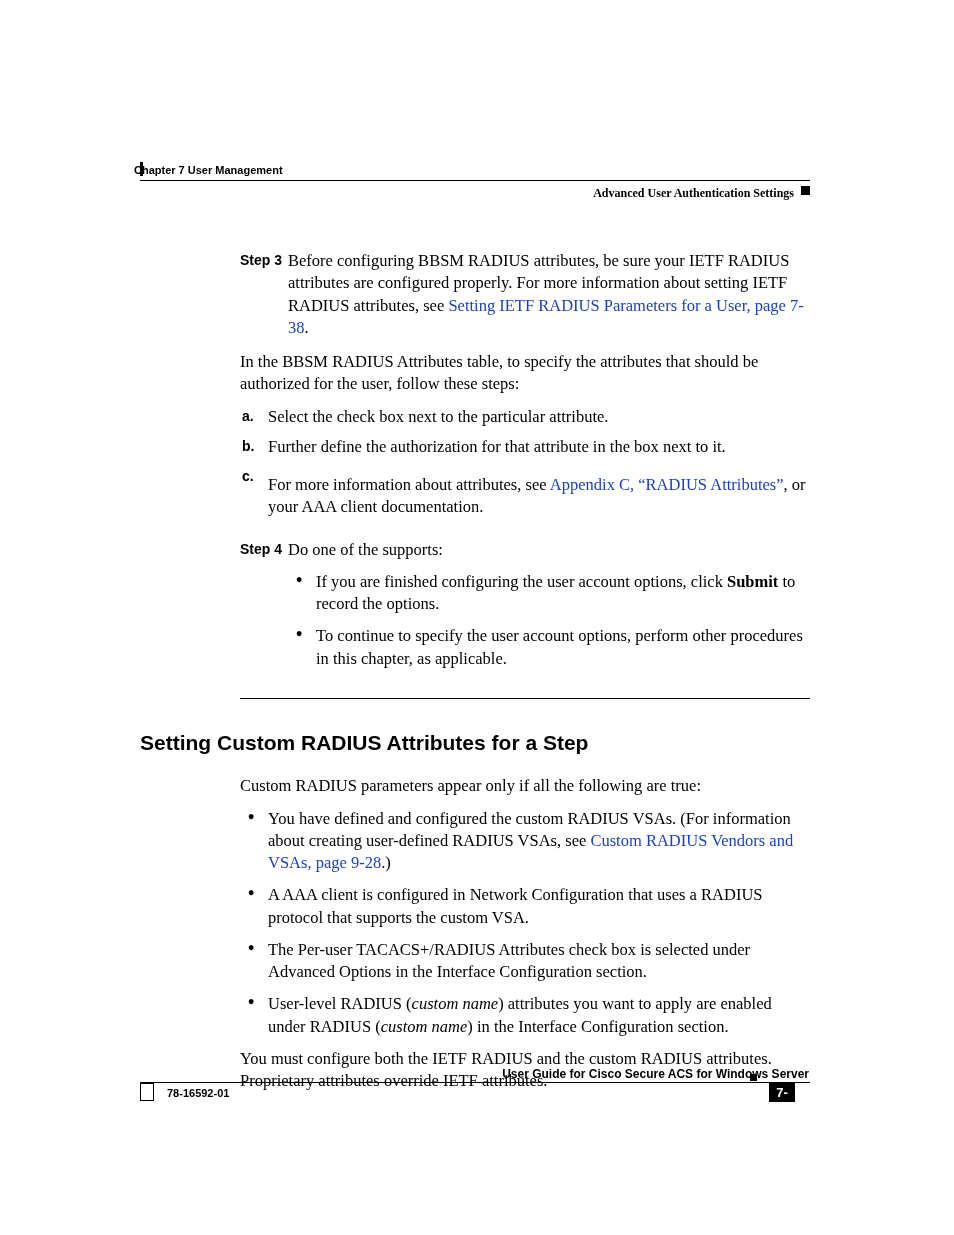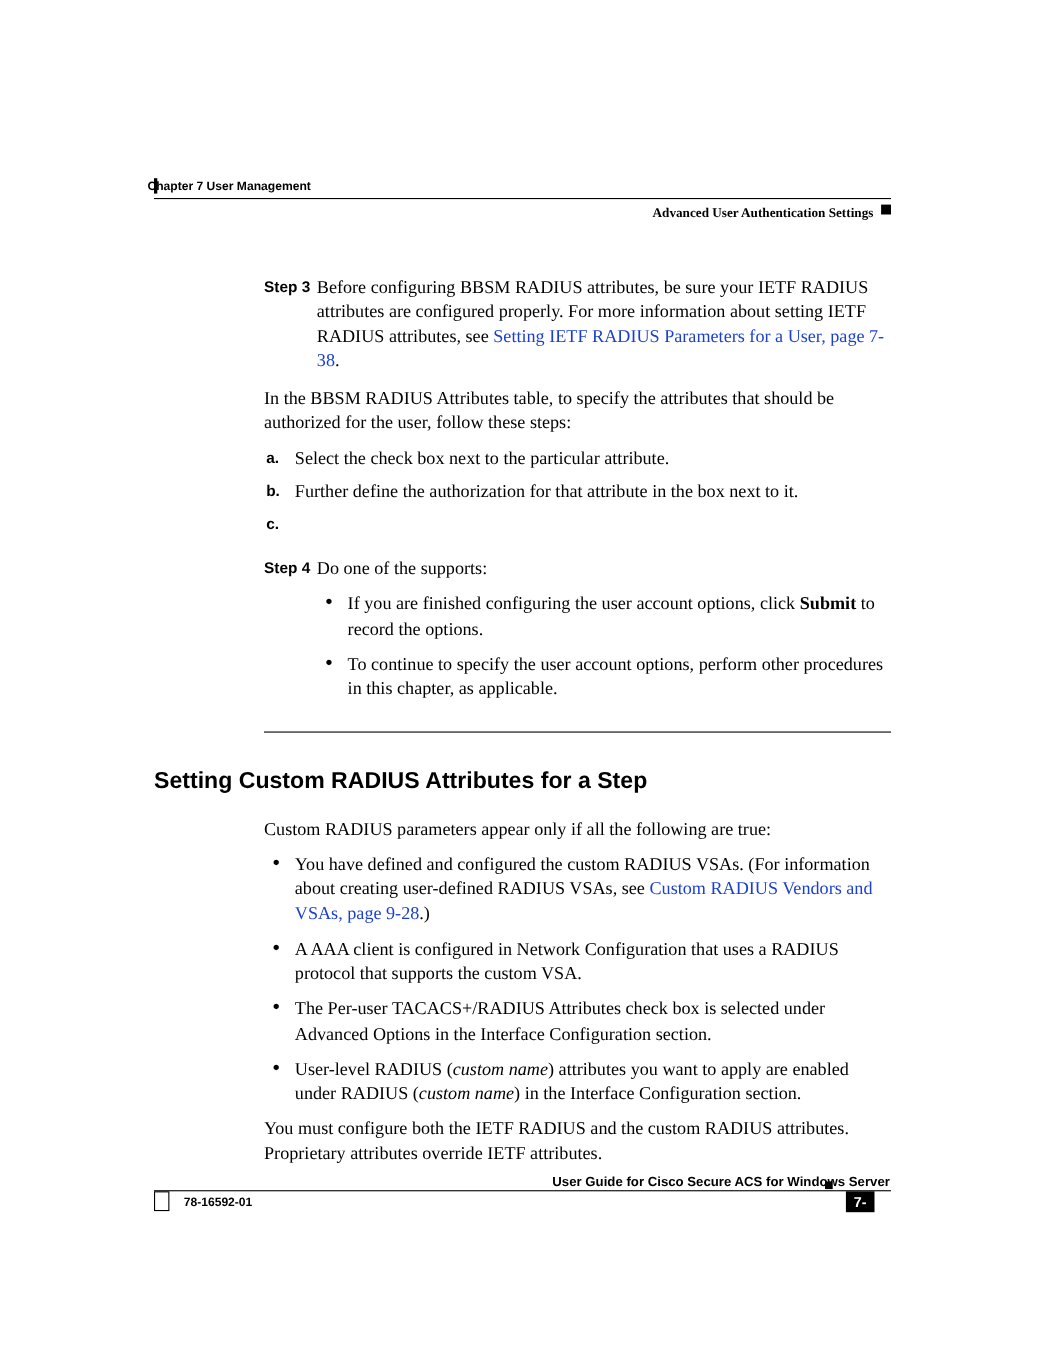--- a/index.html
+++ b/index.html
@@ -206,20 +206,23 @@
           <div class="sub-marker">a.</div>
           <div class="sub-body">Select the check box next to the particular attribute.</div>
         </div>
         <div class="sub-row">
           <div class="sub-marker">b.</div>
           <div class="sub-body">Further define the authorization for that attribute in the box next to it.</div>
         </div>
         <div class="sub-row">
           <div class="sub-marker">c.</div>
           <div class="sub-body">
+            <div style="margin-top:8px;">
+              <span>For more information about attributes, see </span><a href="#" class="xref">Appendix C, “RADIUS Attributes”</a><span>, or your AAA client documentation.</span>
+            </div>
           </div>
         </div>
       </div>
     </div>
   </div>
 
   <div class="step-row">
     <div class="step-label">Step 4</div>
     <div class="step-body">
       <div>Do one of the supports:</div>

